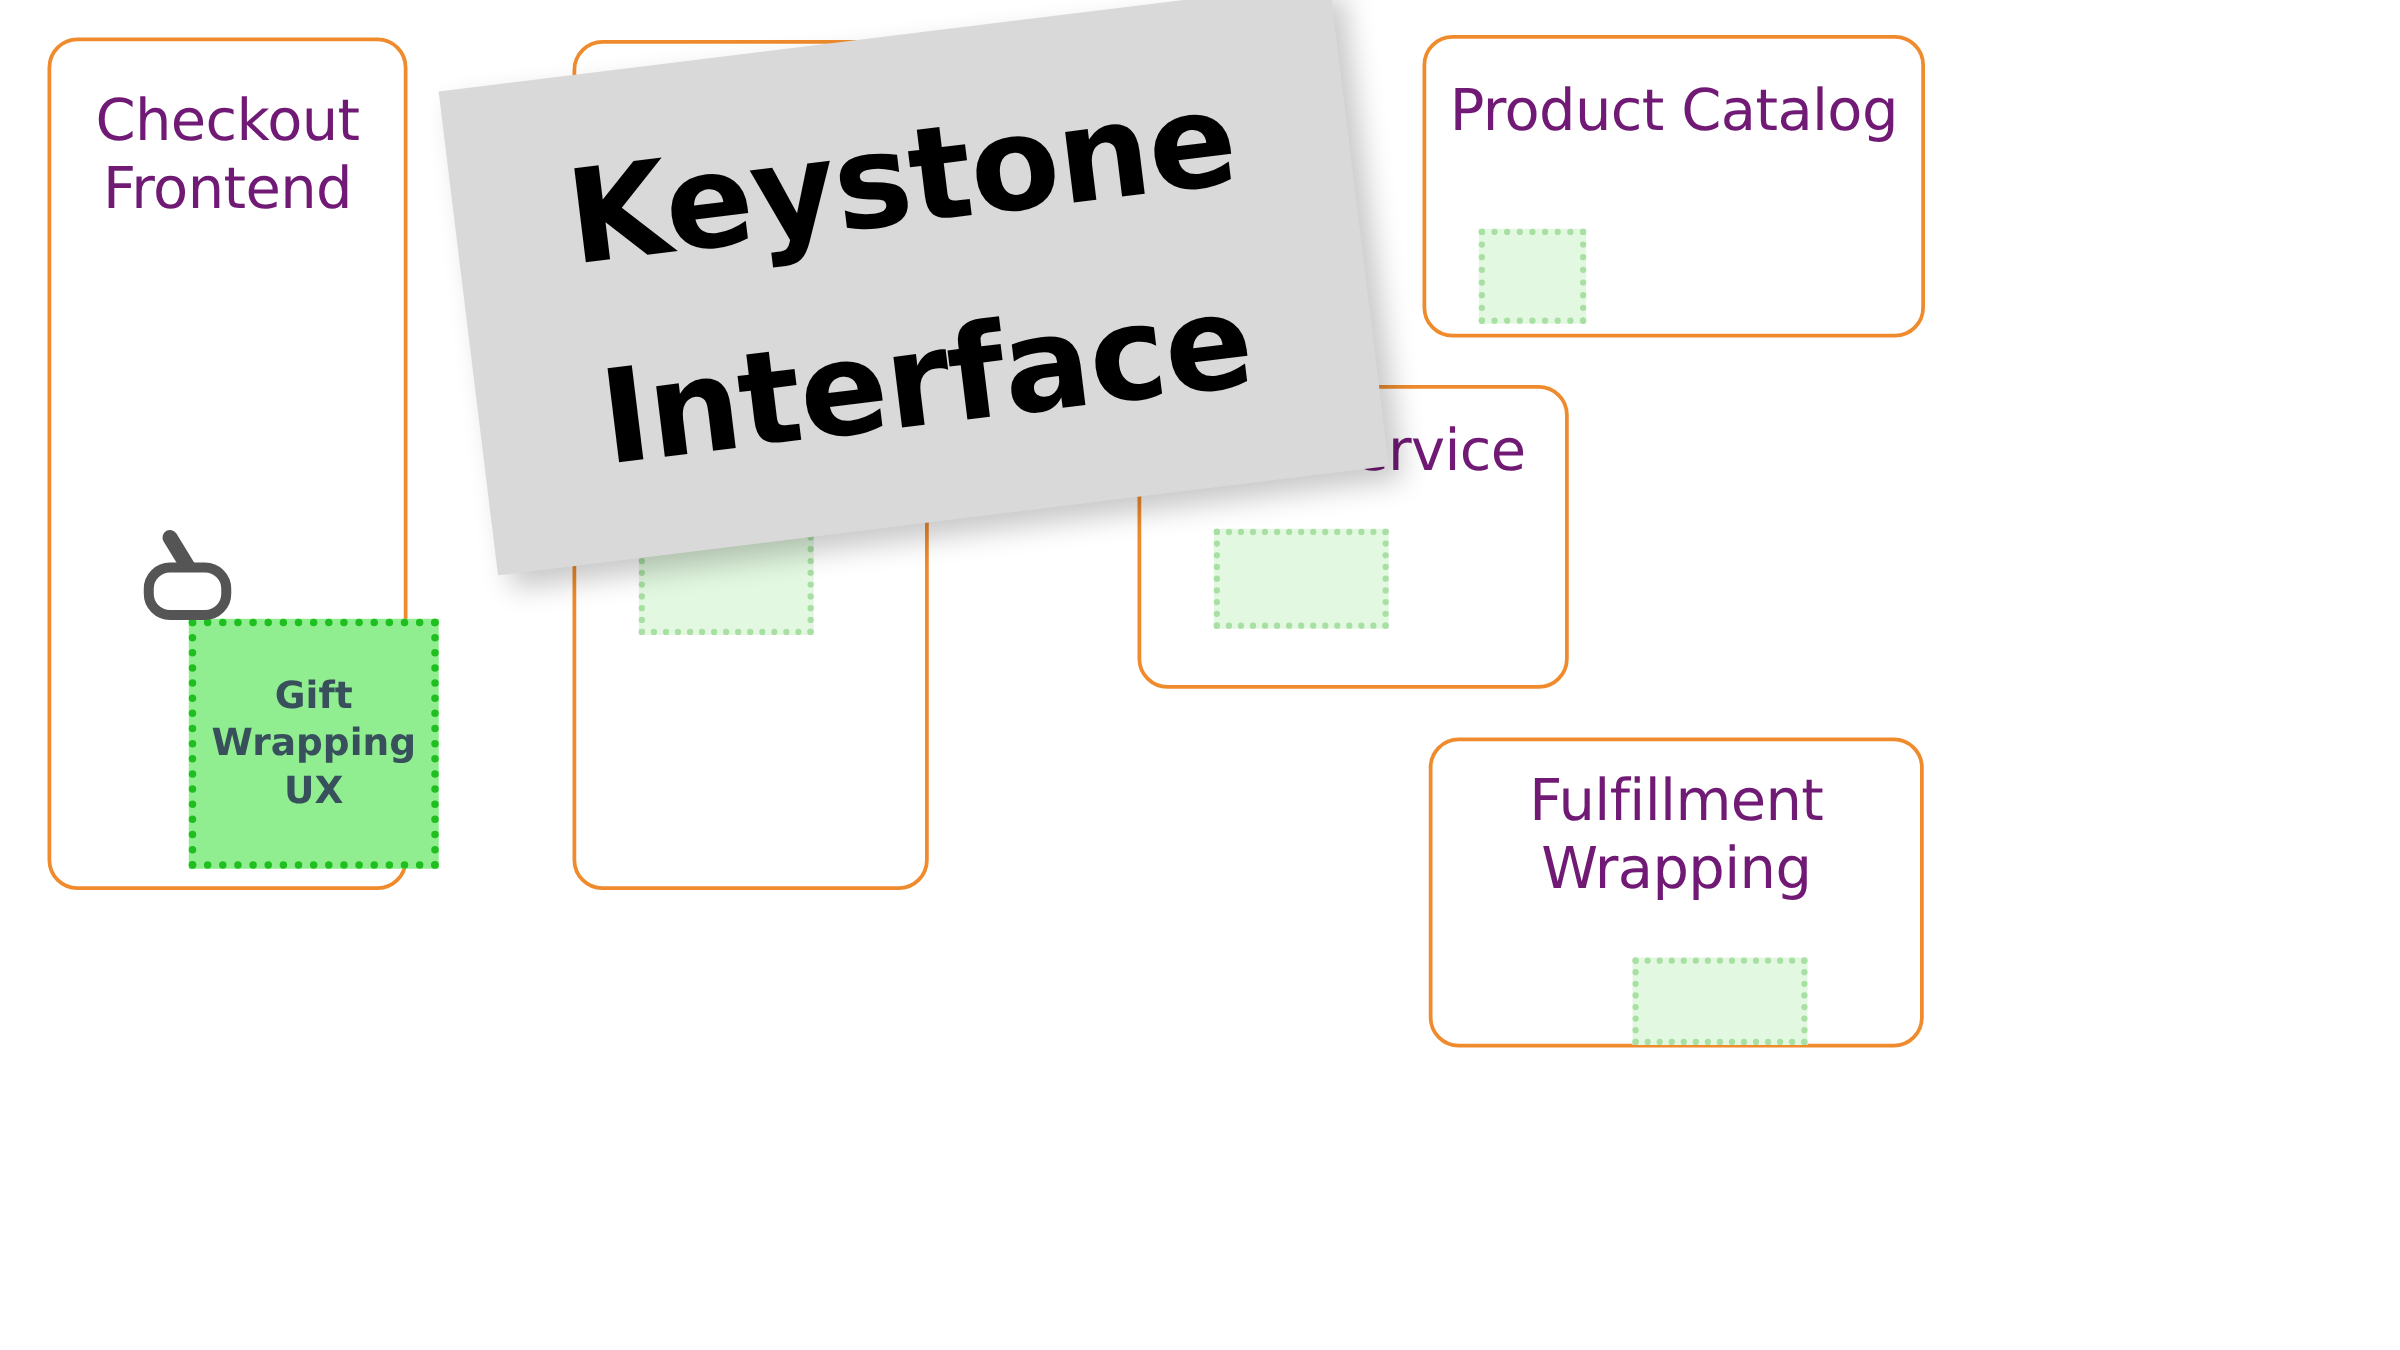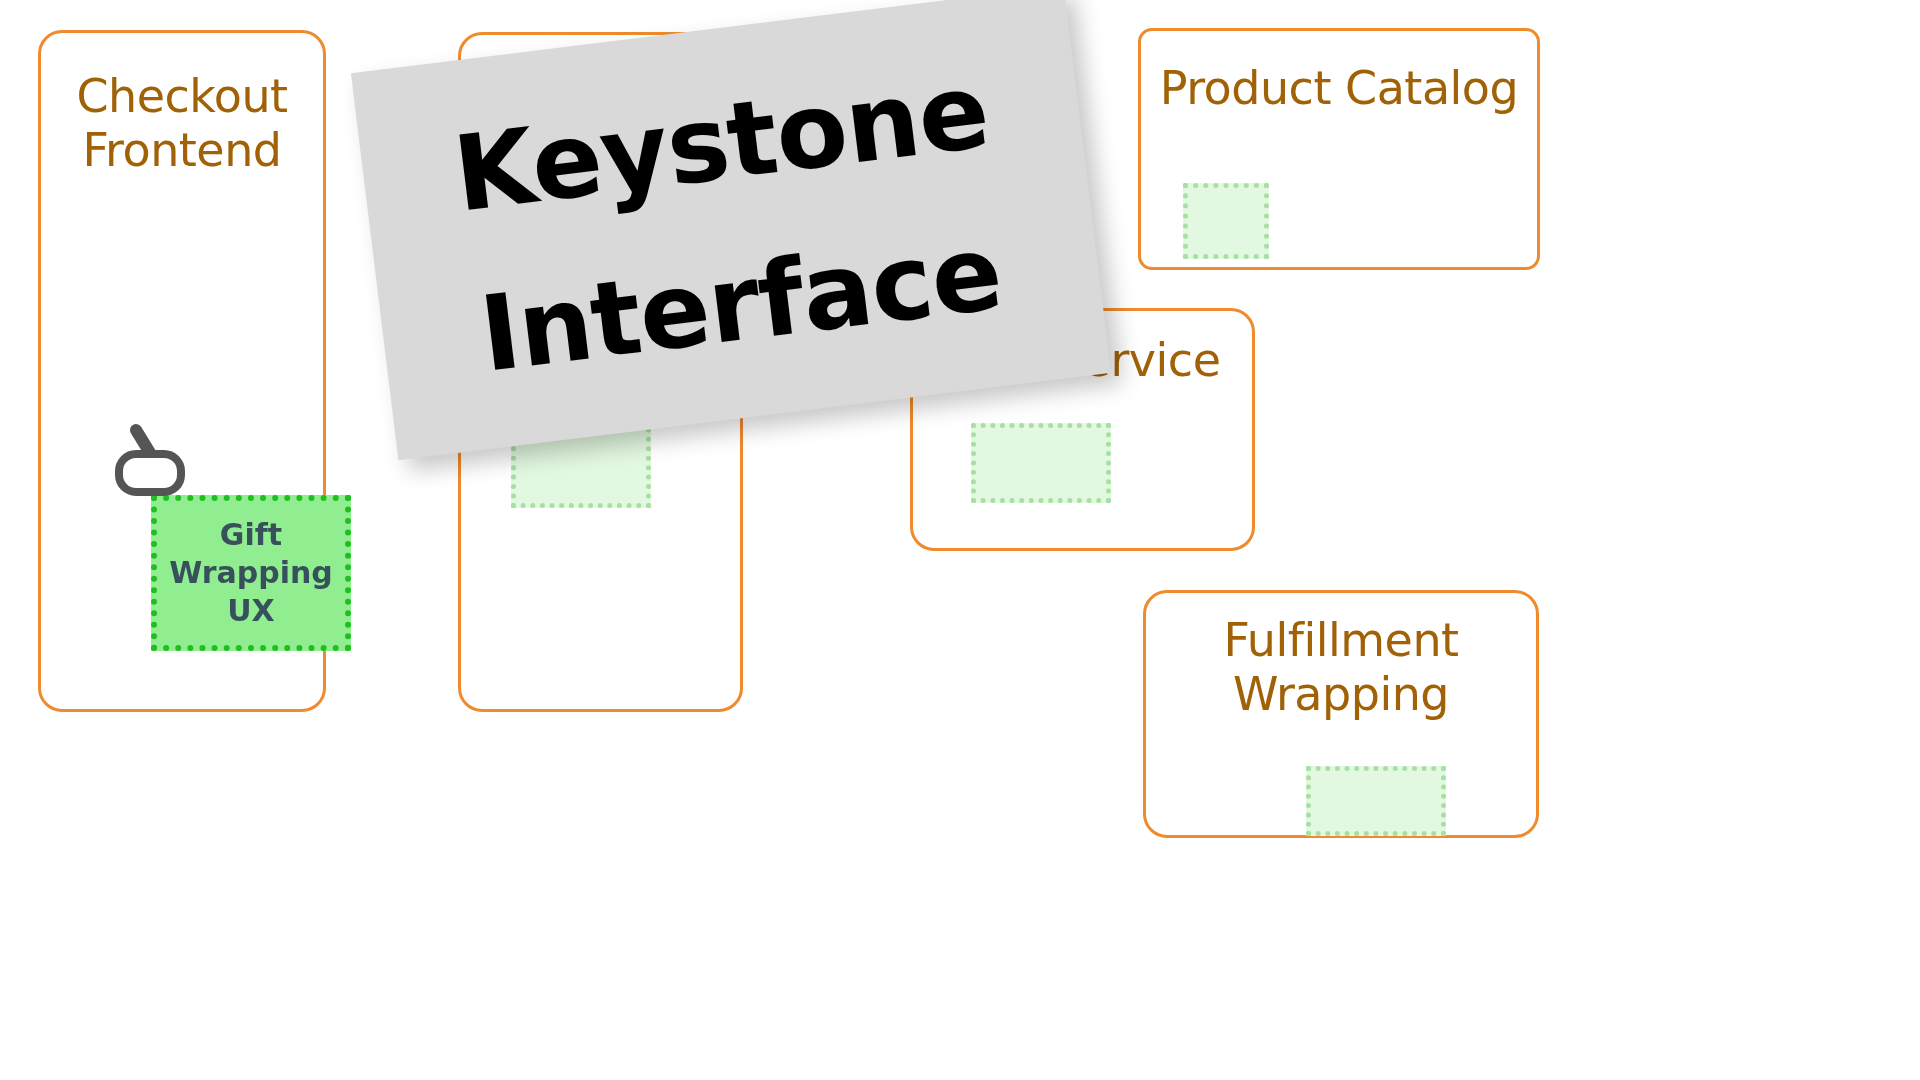--- a/index.html
+++ b/index.html
@@ -33,21 +33,21 @@
     border: 3px solid #ef8b2c;
     border-radius: 24px;
     overflow: visible;
   }
 
   .card-title {
     position: absolute;
     left: 0;
     right: 0;
     text-align: center;
-    color: #a16207;
+    color: #701a75;
     font-weight: 400;
     font-family: "DejaVu Sans", "Liberation Sans", sans-serif;
     letter-spacing: -0.5px;
     line-height: 1.18;
     white-space: pre-line;
   }
 
   
   .placeholder {
     position: absolute;
@@ -107,31 +107,31 @@
   }
   .banner-line.l1 { margin-bottom: 58px; }
 </style>
 </head>
 <body>
 
 <div id="canvas">
     <div class="card" style="left: 38px; top: 30px; width: 288px; height: 682px;">
       <div class="card-title" style="top: 36px; font-size: 46px;">Checkout
 Frontend</div>
-      <div class="droptarget-active" style="left: 110px; top: 462px; width: 200px; height: 156px;">
+      <div class="droptarget-active" style="left: 110px; top: 462px; width: 200px; height: 200px;">
         <div class="droptarget-label">Gift
 Wrapping
 UX</div>
       </div>
     </div>
     <div class="card" style="left: 458px; top: 32px; width: 285px; height: 680px;">
       <div class="card-title" style="top: 36px; font-size: 46px;">Sh</div>
       <div class="placeholder" style="left: 50px; top: 383px; width: 140px; height: 90px;"></div>
     </div>
-    <div class="card" style="left: 1138px; top: 28px; width: 402px; height: 242px; border-radius: 14px;">
+    <div class="card" style="left: 1138px; top: 28px; width: 402px; height: 242px;">
       <div class="card-title" style="top: 30px; font-size: 46px;">Product Catalog</div>
       <div class="placeholder" style="left: 42px; top: 152px; width: 86px; height: 76px;"></div>
     </div>
     <div class="card" style="left: 910px; top: 308px; width: 345px; height: 243px;">
       <div class="card-title" style="top: 22px; font-size: 46px;">Cart Service</div>
       <div class="placeholder" style="left: 58px; top: 112px; width: 140px; height: 80px;"></div>
     </div>
     <div class="card" style="left: 1143px; top: 590px; width: 396px; height: 248px;">
       <div class="card-title" style="top: 20px; font-size: 46px;">Fulfillment
 Wrapping</div>

